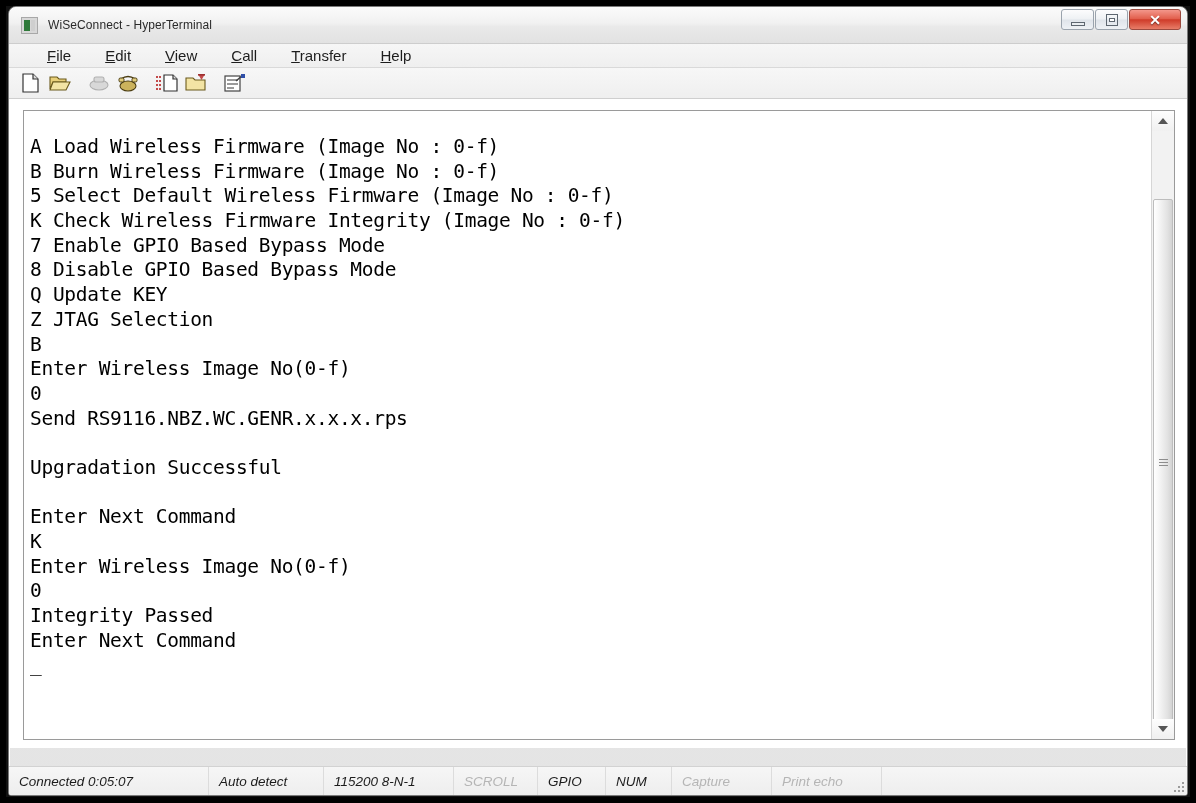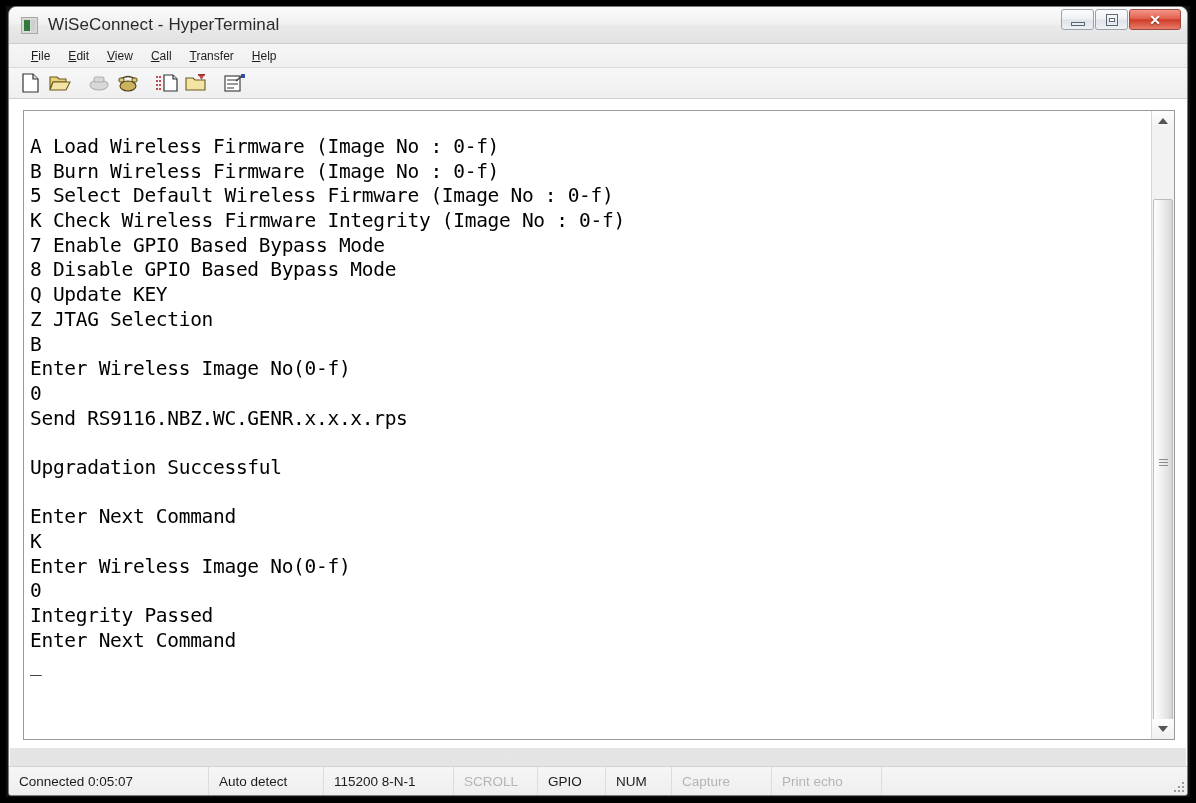--- a/index.html
+++ b/index.html
@@ -73,21 +73,21 @@
     background: #2f7a3a;
   }
   .app-icon::after {
     content: "";
     position: absolute;
     left: 9px; top: 2px;
     width: 4px; height: 11px;
     background: #cfcfcf;
   }
   .title-text {
-    font-size: 17px;
+    font-size: 12px;
     color: #2a2a2a;
     letter-spacing: 0.1px;
     white-space: nowrap;
   }
   .winbuttons {
     position: absolute;
     right: 6px;
     top: 2px;
     display: flex;
     gap: 1px;
@@ -149,25 +149,26 @@
   .menubar {
     height: 23px;
     background: linear-gradient(180deg,#f6f6f6 0%, #efefef 100%);
     border-bottom: 1px solid #d9d9d9;
     display: flex;
     align-items: center;
     padding-left: 14px;
     gap: 2px;
   }
   .menuitem {
-    font-size: 12px;
+    font-size: 15px;
     color: #1d1d1d;
     padding: 1px 8px;
     white-space: nowrap;
     cursor: default;
+    margin-left: 16px;
   }
   .menuitem u { text-decoration: underline; }
 
   
   .toolbar {
     height: 30px;
     background: linear-gradient(180deg,#f7f7f7 0%, #efefef 100%);
     border-bottom: 1px solid #cfcfcf;
     display: flex;
     align-items: center;
@@ -297,20 +298,21 @@
     font-size: 13.5px;
     color: #1c1c1c;
     height: 28px;
     display: flex;
     align-items: center;
     padding: 0 10px;
     border-right: 1px solid #dcdcdc;
     box-sizing: border-box;
     white-space: nowrap;
     cursor: default;
+    font-style: italic;
   }
   .sb-cell.dim { color: #b5b5b5; }
   .sb-cell.last { border-right: none; flex: 1; }
   .grip {
     position: absolute;
     right: 3px;
     bottom: 3px;
     width: 12px;
     height: 12px;
   }

